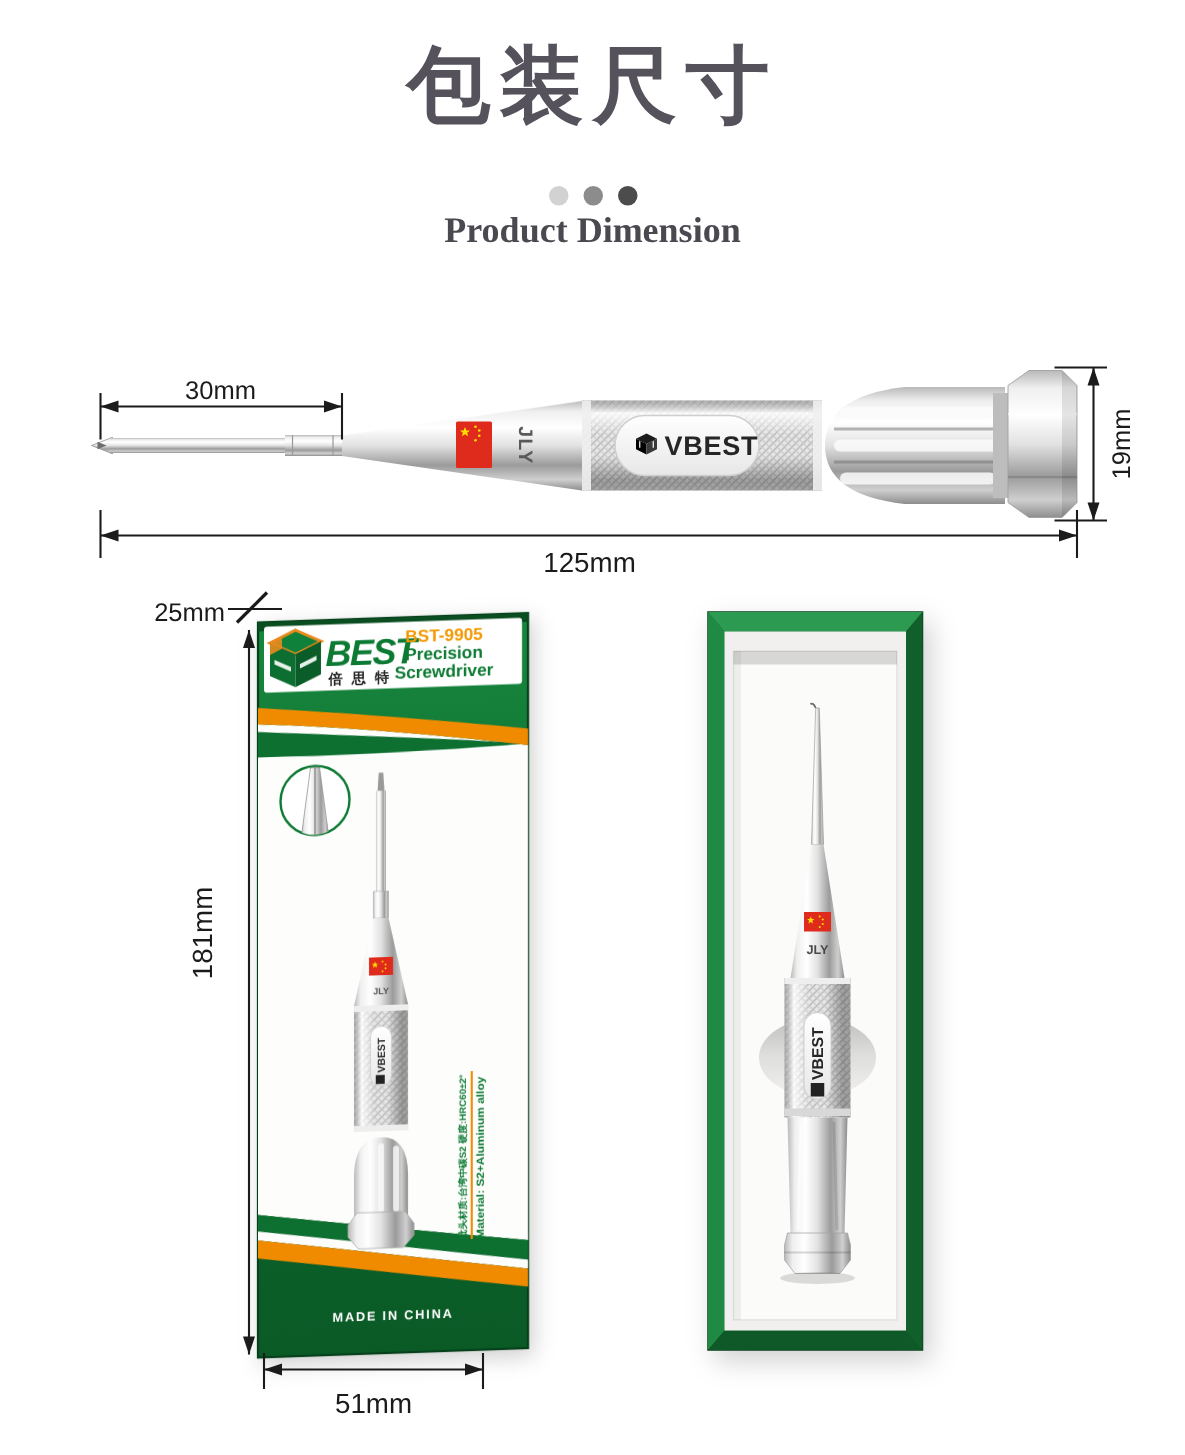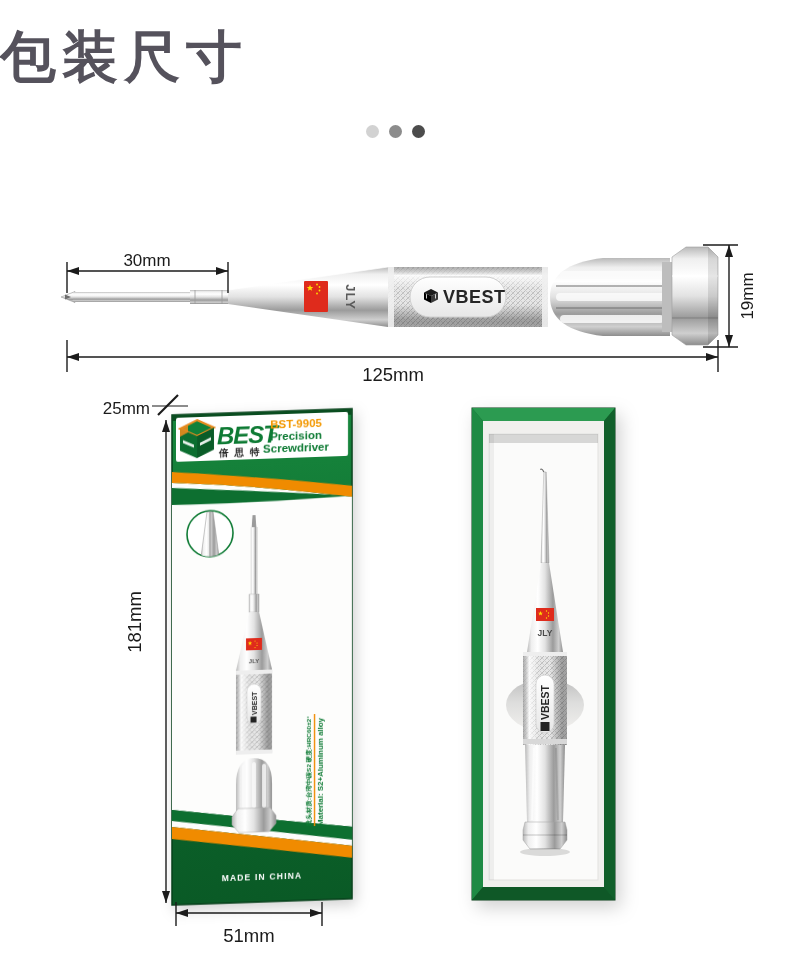--- a/index.html
+++ b/index.html
@@ -1,18 +1,18 @@
 <!DOCTYPE html>
 <html><head>
 <meta charset="utf-8">
 <style>
   html,body{margin:0;padding:0;background:#fff;}
   .stage{position:relative;width:790px;height:970px;background:#ffffff;overflow:hidden;
          font-family:"Liberation Sans","DejaVu Sans",sans-serif;}
-  .page-title{position:absolute;top:26px;left:0;width:790px;text-align:left;
+  .page-title{position:absolute;top:26px;left:0;width:790px;text-align:center;
       font-size:56px;font-weight:900;color:#55525c;letter-spacing:6px;line-height:1.1;}
   .dots{position:absolute;top:122px;left:0;width:790px;text-align:center;}
   .dots .dot{display:inline-block;width:13px;height:13px;border-radius:50%;margin:0 5px;vertical-align:middle;}
   .dot1{background:#d2d2d2}.dot2{background:#8c8c8c}.dot3{background:#4c4c4c}
   .page-subtitle{position:absolute;top:141px;left:0;width:790px;text-align:center;
       font-family:"Liberation Serif","DejaVu Serif",serif;font-size:24px;font-weight:bold;color:#4b4950;}
   .abs{position:absolute;}
   svg{display:block;overflow:visible;}
   svg text{font-family:"Liberation Sans","DejaVu Sans",sans-serif;}
   .dim-text{fill:#1b1b1b;}
@@ -21,20 +21,21 @@
 </style>
 </head>
 <body>
 
 <div class="stage">
 
   <div class="page-title">包装尺寸</div>
   <div class="dots">
     <span class="dot dot1"></span><span class="dot dot2"></span><span class="dot dot3"></span>
   </div>
+  <div class="page-subtitle">Product Dimension</div>
 
   <svg id="sdSvg" class="abs" style="left:58px;top:238px;" width="672" height="120" viewBox="0 0 672 120">
     <defs>
       <linearGradient id="metalV" x1="0" y1="0" x2="0" y2="1">
         <stop offset="0" stop-color="#b9b9b9"></stop>
           <stop offset="0.12" stop-color="#efefef"></stop>
         <stop offset="0.30" stop-color="#ffffff"></stop>
           <stop offset="0.50" stop-color="#e2e2e2"></stop>
         <stop offset="0.72" stop-color="#9b9b9b"></stop>
           <stop offset="0.88" stop-color="#cfcfcf"></stop>

